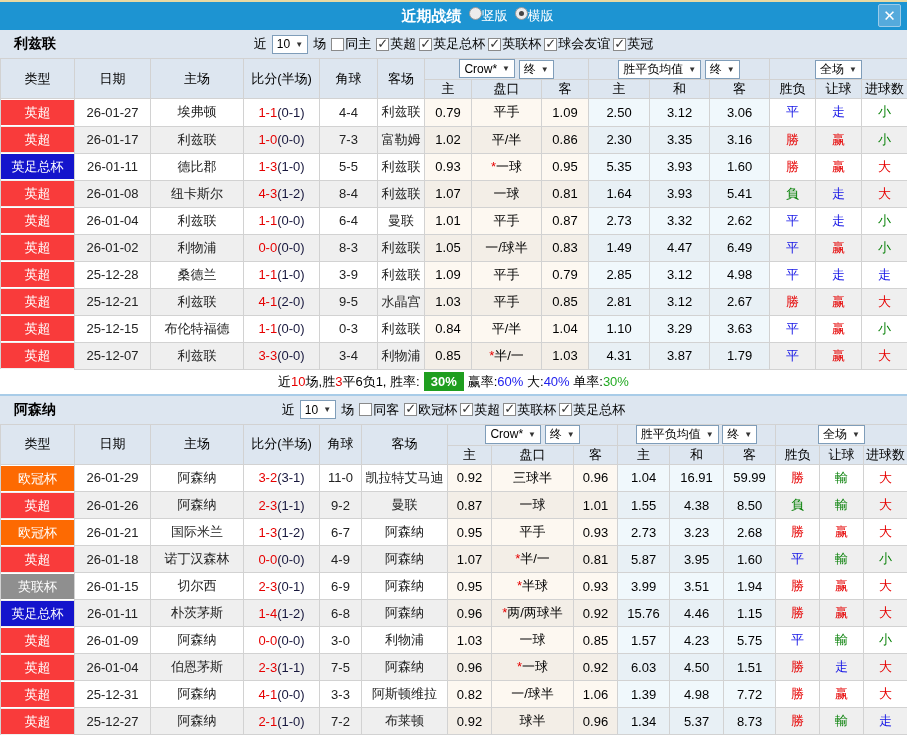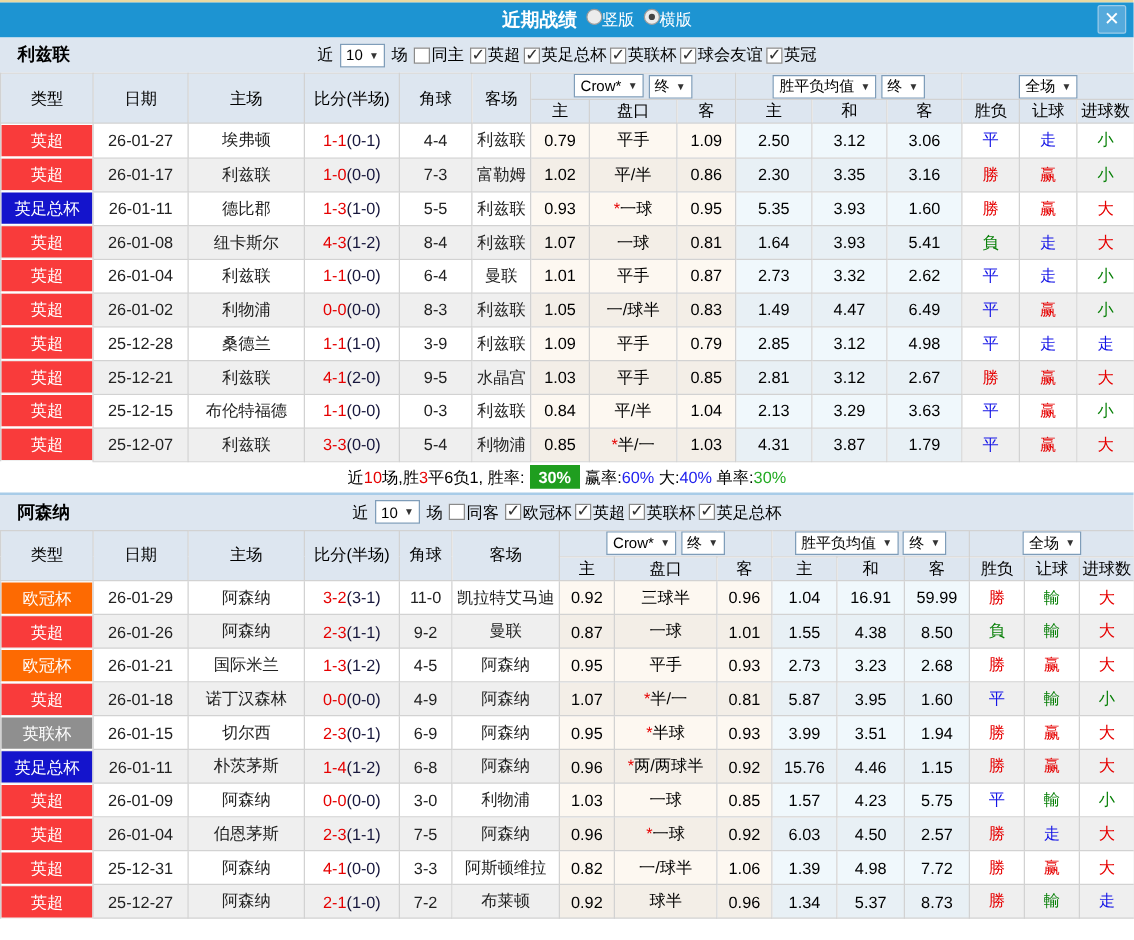--- a/index.html
+++ b/index.html
@@ -349,35 +349,35 @@
           <div class="badge" style="background: rgb(249, 59, 59);">英超</div>
         </td>
         <td class="c-date">25-12-15</td>
         <td class="c-team">布伦特福德</td>
         <td class="c-score"><span class="sc">1-1</span><span class="hf">(0-0)</span></td>
         <td class="c-corner">0-3</td>
         <td class="c-team hl">利兹联</td>
         <td class="warm">0.84</td>
         <td class="warm">平/半</td>
         <td class="warm">1.04</td>
-        <td class="cool">2.13</td>
+        <td class="cool">1.10</td>
         <td class="cool">3.29</td>
         <td class="cool">3.63</td>
         <td class="c-res" style="color: rgb(20, 20, 230);">平</td>
         <td class="c-res" style="color: rgb(230, 0, 0);">赢</td>
         <td class="c-res" style="color: rgb(8, 128, 8);">小</td>
       </tr>
       <tr class="even">
         <td class="c-type">
           <div class="badge" style="background: rgb(249, 59, 59);">英超</div>
         </td>
         <td class="c-date">25-12-07</td>
         <td class="c-team hl">利兹联</td>
         <td class="c-score"><span class="sc">3-3</span><span class="hf">(0-0)</span></td>
-        <td class="c-corner">5-4</td>
+        <td class="c-corner">3-4</td>
         <td class="c-team">利物浦</td>
         <td class="warm">0.85</td>
         <td class="warm"><span class="star">*</span>半/一</td>
         <td class="warm">1.03</td>
         <td class="cool">4.31</td>
         <td class="cool">3.87</td>
         <td class="cool">1.79</td>
         <td class="c-res" style="color: rgb(20, 20, 230);">平</td>
         <td class="c-res" style="color: rgb(230, 0, 0);">赢</td>
         <td class="c-res" style="color: rgb(230, 0, 0);">大</td>
@@ -525,21 +525,21 @@
         <td class="c-res" style="color: rgb(8, 128, 8);">輸</td>
         <td class="c-res" style="color: rgb(230, 0, 0);">大</td>
       </tr>
       <tr class="odd">
         <td class="c-type">
           <div class="badge" style="background: rgb(253, 106, 2);">欧冠杯</div>
         </td>
         <td class="c-date">26-01-21</td>
         <td class="c-team">国际米兰</td>
         <td class="c-score"><span class="sc">1-3</span><span class="hf">(1-2)</span></td>
-        <td class="c-corner">4-5</td>
+        <td class="c-corner">6-7</td>
         <td class="c-team hl">阿森纳</td>
         <td class="warm">0.95</td>
         <td class="warm">平手</td>
         <td class="warm">0.93</td>
         <td class="cool">2.73</td>
         <td class="cool">3.23</td>
         <td class="cool">2.68</td>
         <td class="c-res" style="color: rgb(230, 0, 0);">勝</td>
         <td class="c-res" style="color: rgb(230, 0, 0);">赢</td>
         <td class="c-res" style="color: rgb(230, 0, 0);">大</td>
@@ -627,21 +627,21 @@
         <td class="c-date">26-01-04</td>
         <td class="c-team">伯恩茅斯</td>
         <td class="c-score"><span class="sc">2-3</span><span class="hf">(1-1)</span></td>
         <td class="c-corner">7-5</td>
         <td class="c-team hl">阿森纳</td>
         <td class="warm">0.96</td>
         <td class="warm"><span class="star">*</span>一球</td>
         <td class="warm">0.92</td>
         <td class="cool">6.03</td>
         <td class="cool">4.50</td>
-        <td class="cool">2.57</td>
+        <td class="cool">1.51</td>
         <td class="c-res" style="color: rgb(230, 0, 0);">勝</td>
         <td class="c-res" style="color: rgb(20, 20, 230);">走</td>
         <td class="c-res" style="color: rgb(230, 0, 0);">大</td>
       </tr>
       <tr class="odd">
         <td class="c-type">
           <div class="badge" style="background: rgb(249, 59, 59);">英超</div>
         </td>
         <td class="c-date">25-12-31</td>
         <td class="c-team hl">阿森纳</td>

